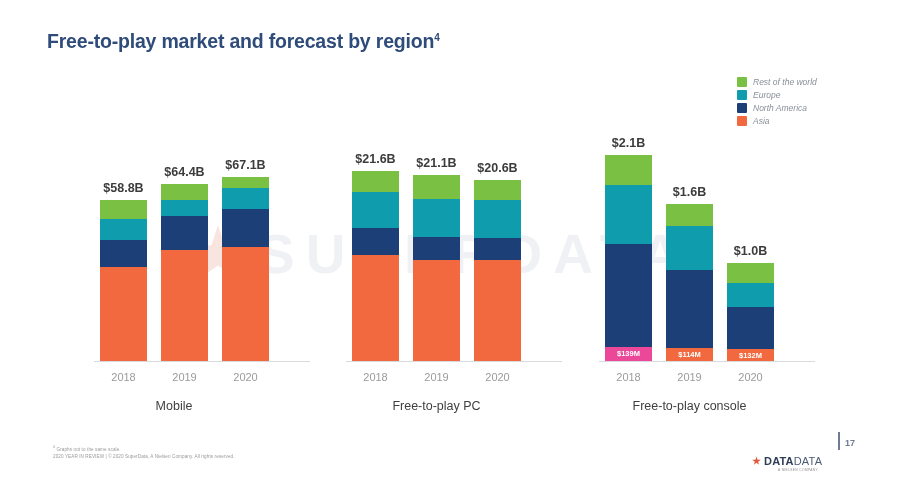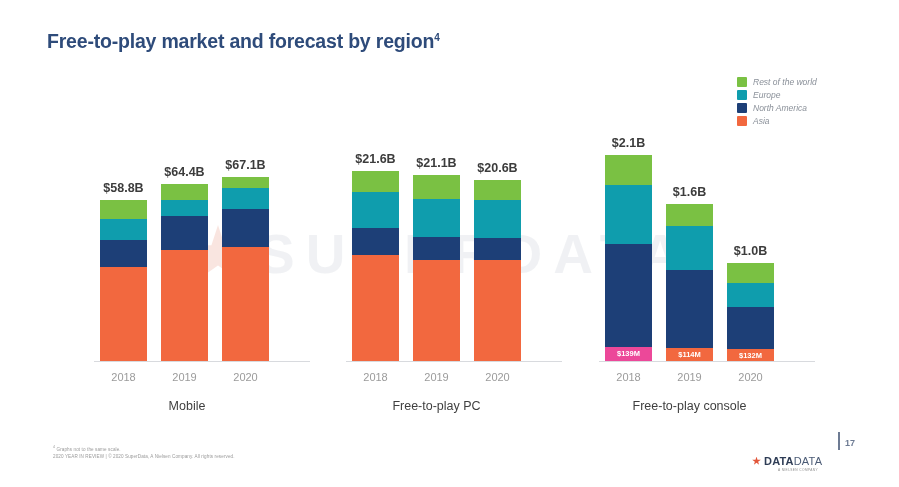--- a/index.html
+++ b/index.html
@@ -147,21 +147,21 @@
       </div>
       <div class="year-label" style="left: 184.5px; top: 371px; position: absolute;">2019</div>
       <div class="bar-col" style="position: absolute; left: 222px; top: 177px; width: 47px; height: 184px;">
         <div class="seg" style="height: 10.672px; background: rgb(122, 193, 67);"></div>
         <div class="seg" style="height: 21.528px; background: rgb(15, 157, 173);"></div>
         <div class="seg" style="height: 37.72px; background: rgb(29, 63, 119);"></div>
         <div class="seg" style="height: 114.08px; background: rgb(242, 104, 63);"></div>
         <div class="bar-total" style="top: -19px;">$67.1B</div>
       </div>
       <div class="year-label" style="left: 245.5px; top: 371px; position: absolute;">2020</div>
-      <div class="group-label" style="position: absolute; left: 187px; top: 399px;">Mobile</div>
+      <div class="group-label" style="position: absolute; left: 174px; top: 399px;">Mobile</div>
       <div class="baseline" style="left: 346px; top: 361px; width: 216px;"></div>
       <div class="bar-col" style="position: absolute; left: 352px; top: 171px; width: 47px; height: 190px;">
         <div class="seg" style="height: 21.47px; background: rgb(122, 193, 67);"></div>
         <div class="seg" style="height: 35.34px; background: rgb(15, 157, 173);"></div>
         <div class="seg" style="height: 27.36px; background: rgb(29, 63, 119);"></div>
         <div class="seg" style="height: 105.83px; background: rgb(242, 104, 63);"></div>
         <div class="bar-total" style="top: -19px;">$21.6B</div>
       </div>
       <div class="year-label" style="left: 375.5px; top: 371px; position: absolute;">2018</div>
       <div class="bar-col" style="position: absolute; left: 413px; top: 175px; width: 47px; height: 186px;">

